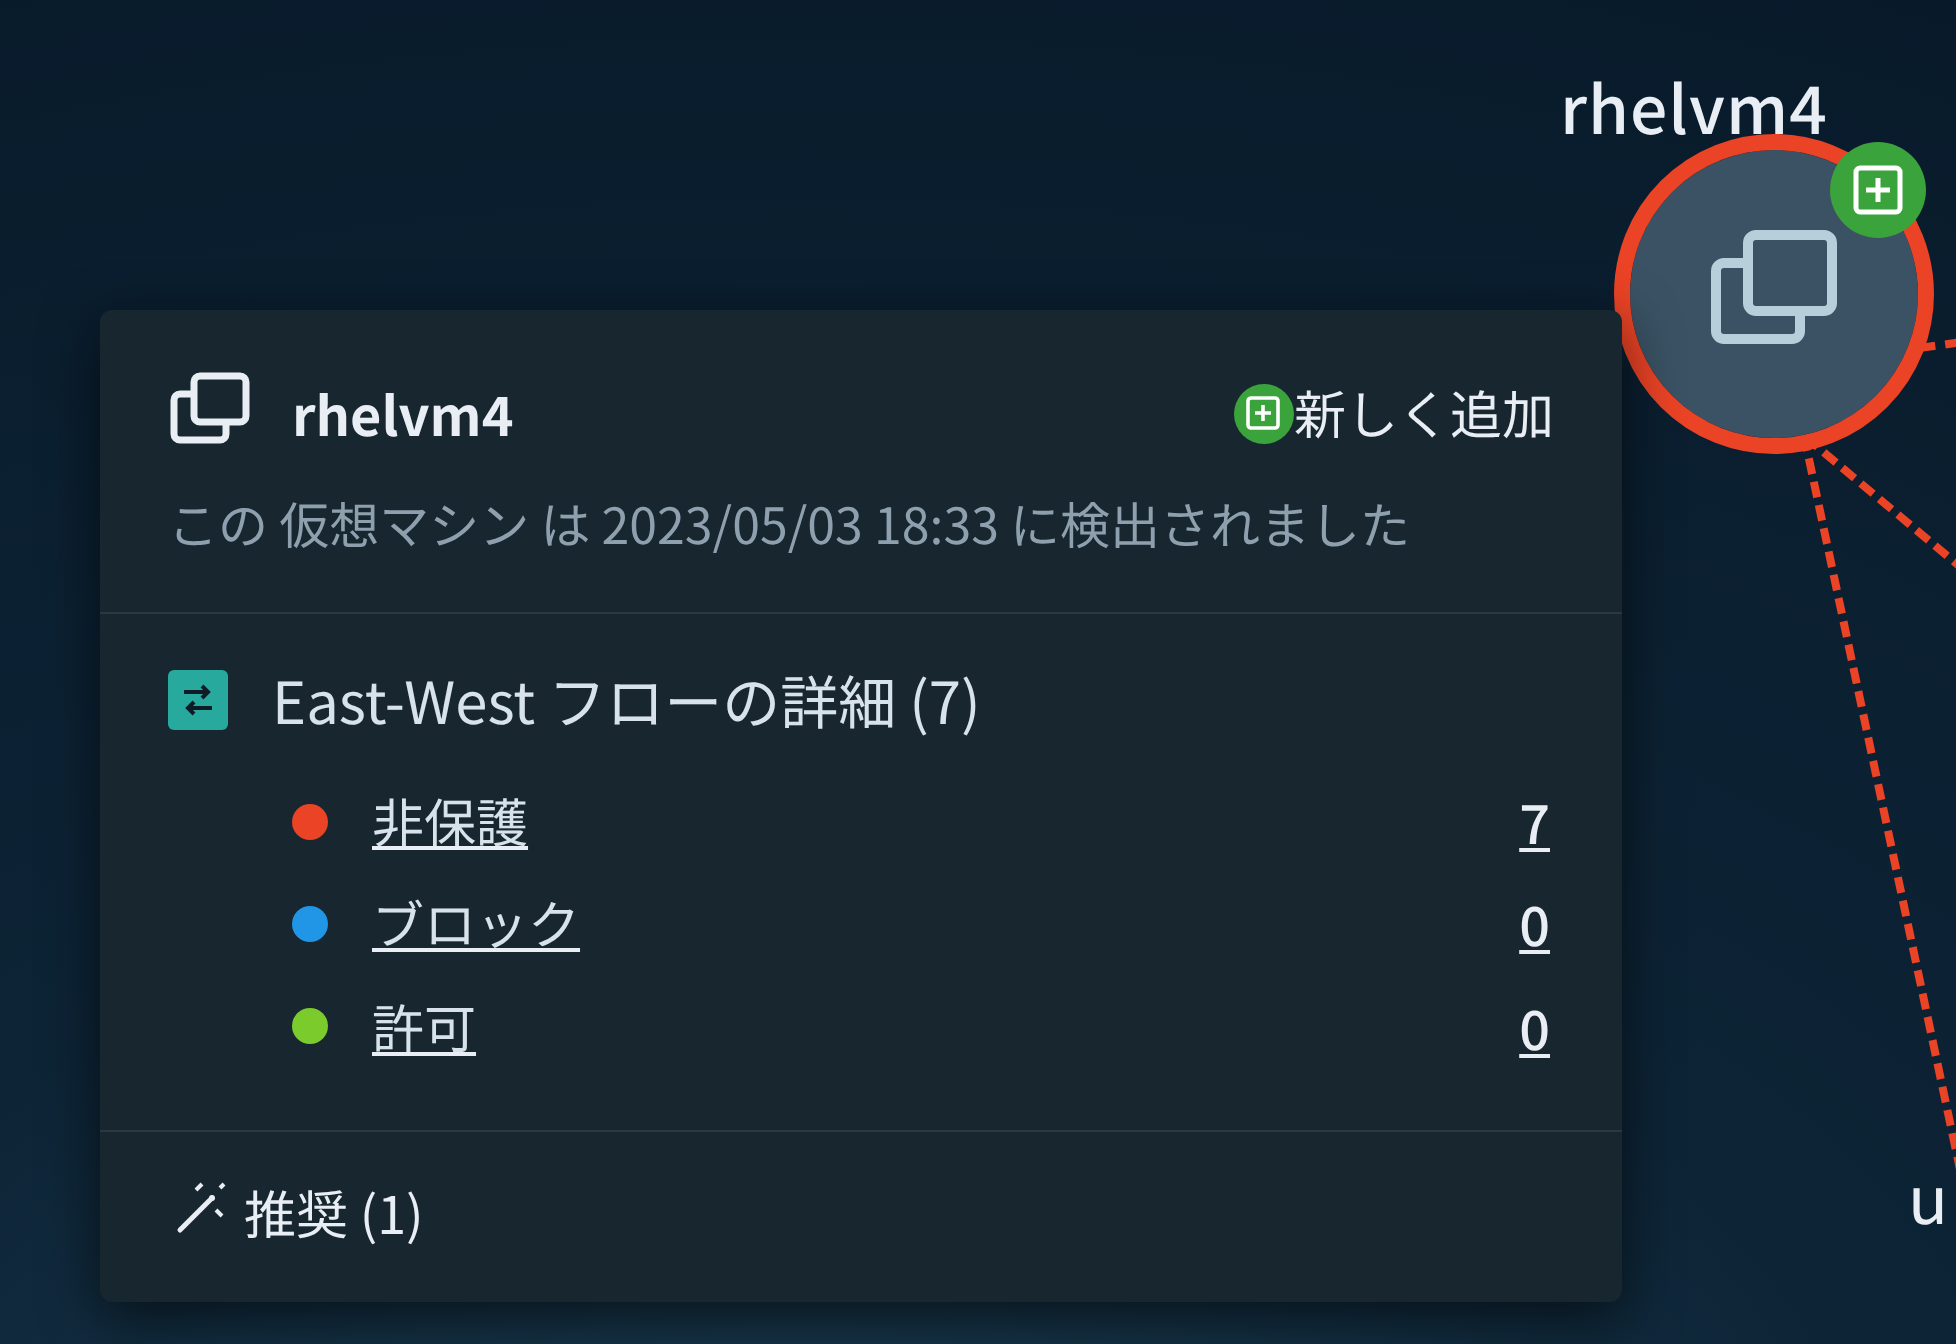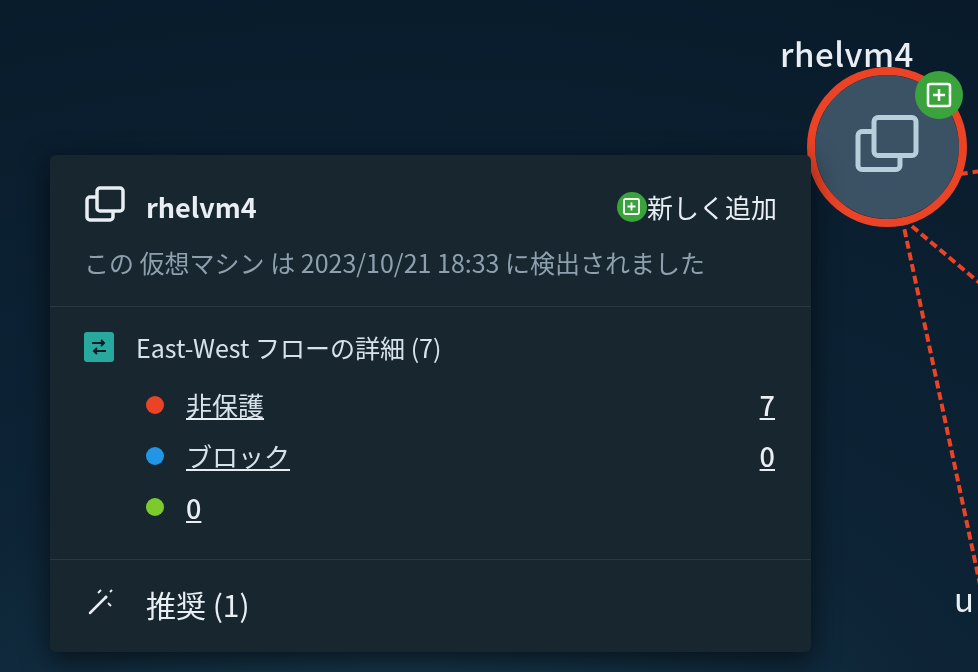--- a/index.html
+++ b/index.html
@@ -96,21 +96,21 @@
     }
     .divider {
       height: 1px;
       background: #2a3841;
     }
     .section {
       padding: 22px 34px 26px 34px;
     }
     .section-head {
       display: flex; align-items: center; gap: 22px;
-      font-size: 25px;
+      font-size: 29px;
       color: #d7e2ea;
       margin-bottom: 14px;
     }
     .section-head .icon-box {
       width: 30px; height: 30px;
       background: #27aa9d;
       border-radius: 3px;
       display:flex; align-items:center; justify-content:center;
     }
     .flow-list {
@@ -126,22 +126,22 @@
     }
     .dot {
       width: 18px; height: 18px; border-radius: 50%;
     }
     .dot-red   { background: #ea4325; }
     .dot-blue  { background: #2196e6; }
     .dot-green { background: #7bcb2c; }
     .flow-label { color: #d7e2ea; flex: 1; }
     .flow-count { font-size: 27px; font-weight: 500; }
     .reco-row {
-      display: flex; align-items: center; gap: 32px;
-      font-size: 30px;
+      display: flex; align-items: center; gap: 8px;
+      font-size: 26px;
       text-align: center;
     }
     .wand-icon { width: 30px; display:flex; justify-content:center; }
   </style>
 </head>
 <body>
 
 <div class="edge edge1"></div>
 <div class="edge edge2"></div>
 <div class="edge edge3"></div>
@@ -181,21 +181,21 @@
         <span class="status-pill-icon">
           <svg width="17" height="17" viewBox="0 0 17 17">
             <rect x="1" y="1" width="15" height="15" rx="1.5" fill="none" stroke="#fff" stroke-width="1.8"></rect>
             <line x1="8.5" y1="4.5" x2="8.5" y2="12.5" stroke="#fff" stroke-width="1.8"></line>
             <line x1="4.5" y1="8.5" x2="12.5" y2="8.5" stroke="#fff" stroke-width="1.8"></line>
           </svg>
         </span>
         <span>新しく追加</span>
       </div>
     </div>
-    <div class="card-subtitle">この 仮想マシン は 2023/10/21 18:33 に検出されました</div>
+    <div class="card-subtitle">この 仮想マシン は 2023/05/03 18:33 に検出されました</div>
   </div>
 
   <div class="divider"></div>
 
   <div class="section">
     <div class="section-head">
       <span class="icon-box">
         <svg width="20" height="20" viewBox="0 0 20 20">
           <line x1="3" y1="6" x2="14" y2="6" stroke="#0e1d25" stroke-width="2"></line>
           <polyline points="12,3 15,6 12,9" fill="none" stroke="#0e1d25" stroke-width="2"></polyline>
@@ -211,20 +211,21 @@
         <span class="flow-label">非保護</span>
         <span class="flow-count">7</span>
       </div>
       <div class="flow-row">
         <span class="dot dot-blue"></span>
         <span class="flow-label">ブロック</span>
         <span class="flow-count">0</span>
       </div>
       <div class="flow-row">
         <span class="dot dot-green"></span>
+        <span class="flow-label">許可</span>
         <span class="flow-count">0</span>
       </div>
     </div>
   </div>
 
   <div class="divider"></div>
 
   <div class="section">
     <div class="reco-row">
       <span class="wand-icon">

